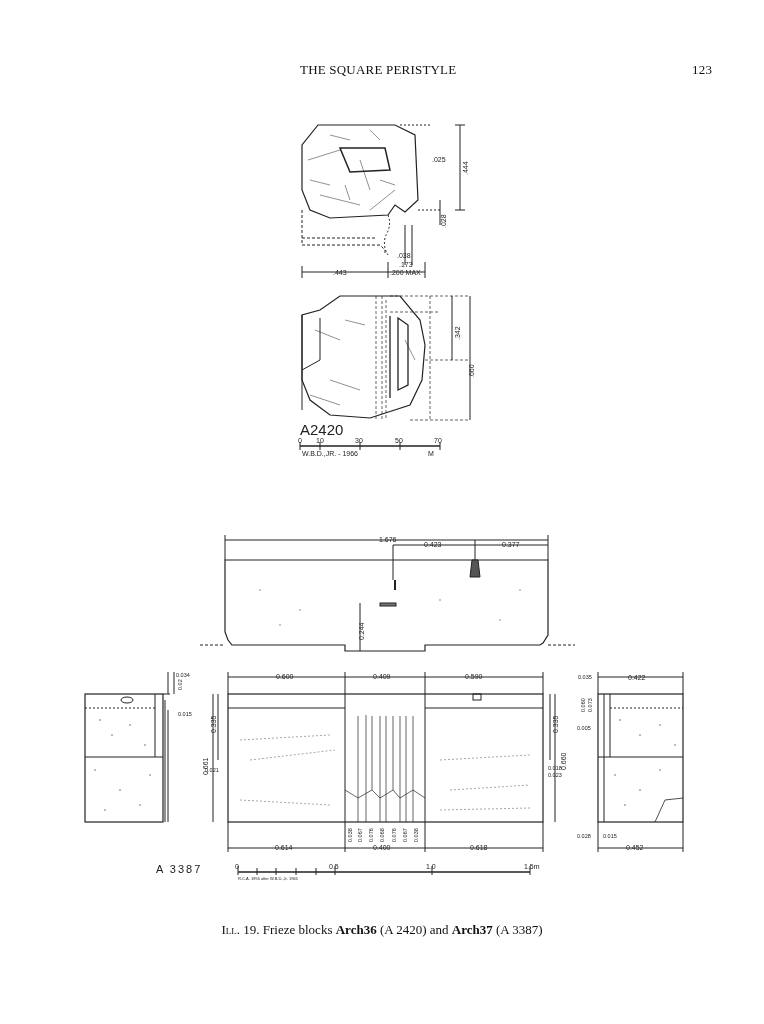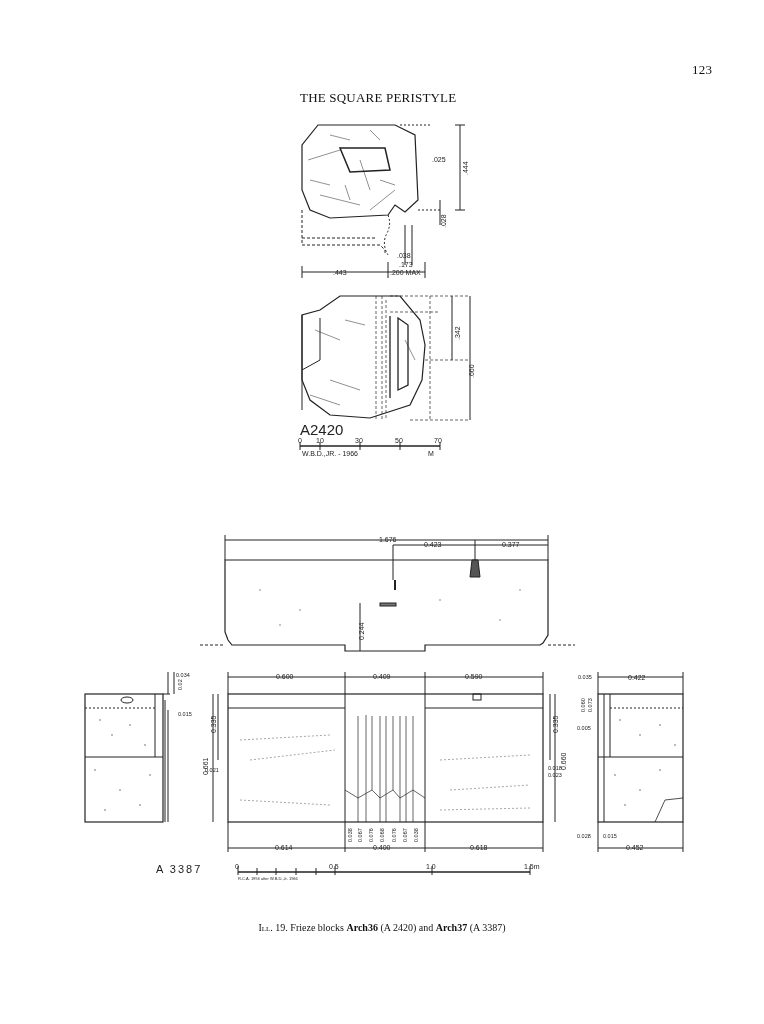--- a/index.html
+++ b/index.html
@@ -1,21 +1,21 @@
 <!DOCTYPE html>
 <html><head>
 <meta charset="utf-8">
 <style>
   html,body{margin:0;padding:0;background:#fff;}
   body{width:764px;height:1024px;position:relative;overflow:hidden;font-family:"Liberation Serif",serif;color:#111;}
   .hdr{position:absolute;top:62px;font-size:13px;letter-spacing:0.2px;}
-  .hdr-title{left:300px;margin-top:28px;}
+  .hdr-title{left:300px;}
   .hdr-page{left:692px;}
   svg{position:absolute;left:0;top:0;}
-  .caption{position:absolute;top:922px;left:0;width:764px;text-align:center;font-size:10px;}
+  .caption{position:absolute;top:922px;left:0;width:764px;text-align:center;font-size:13px;}
   .sc{font-variant:small-caps;}
   .dim{font-family:"Liberation Sans",sans-serif;font-size:7px;fill:#222;}
   .dimsm{font-family:"Liberation Sans",sans-serif;font-size:5.5px;fill:#222;}
   .lbl{font-family:"Liberation Sans",sans-serif;fill:#222;}
 </style>
 </head>
 <body>
 
 <div class="hdr hdr-title">THE SQUARE PERISTYLE</div>
 <div class="hdr hdr-page">123</div>

